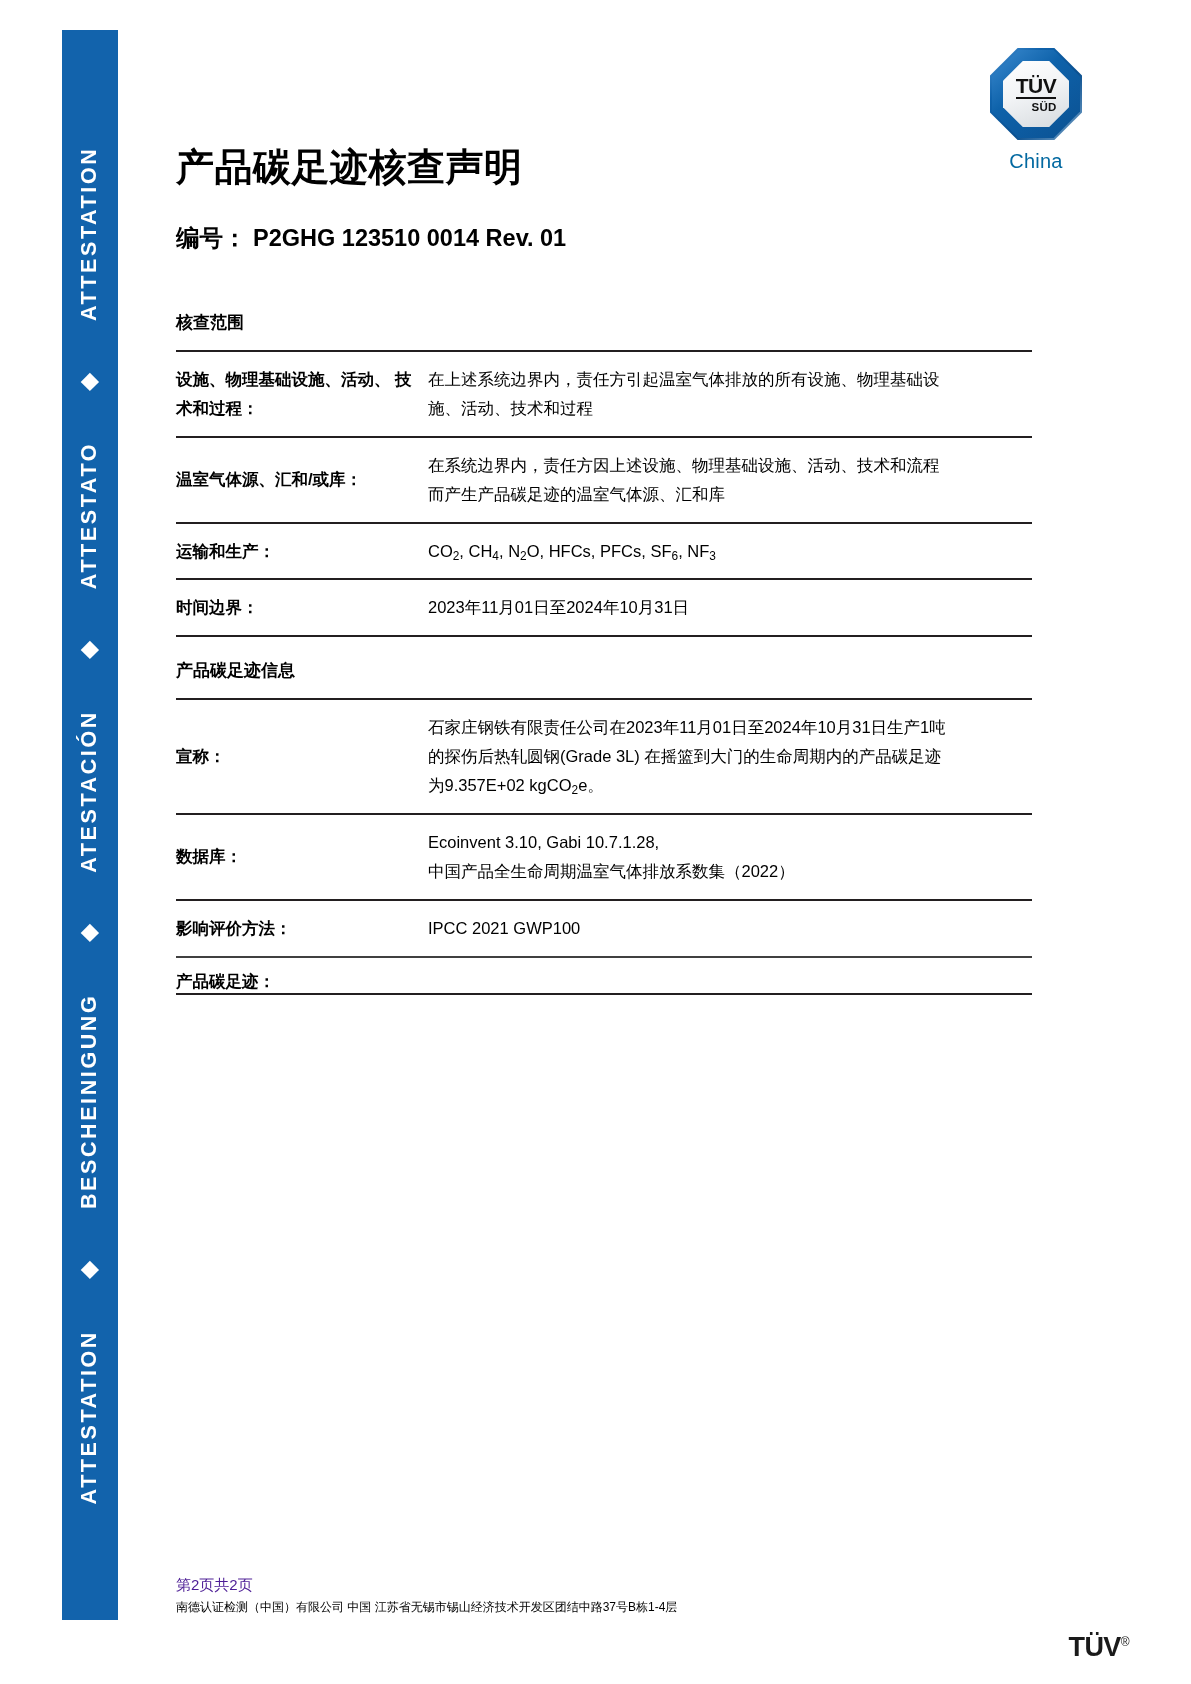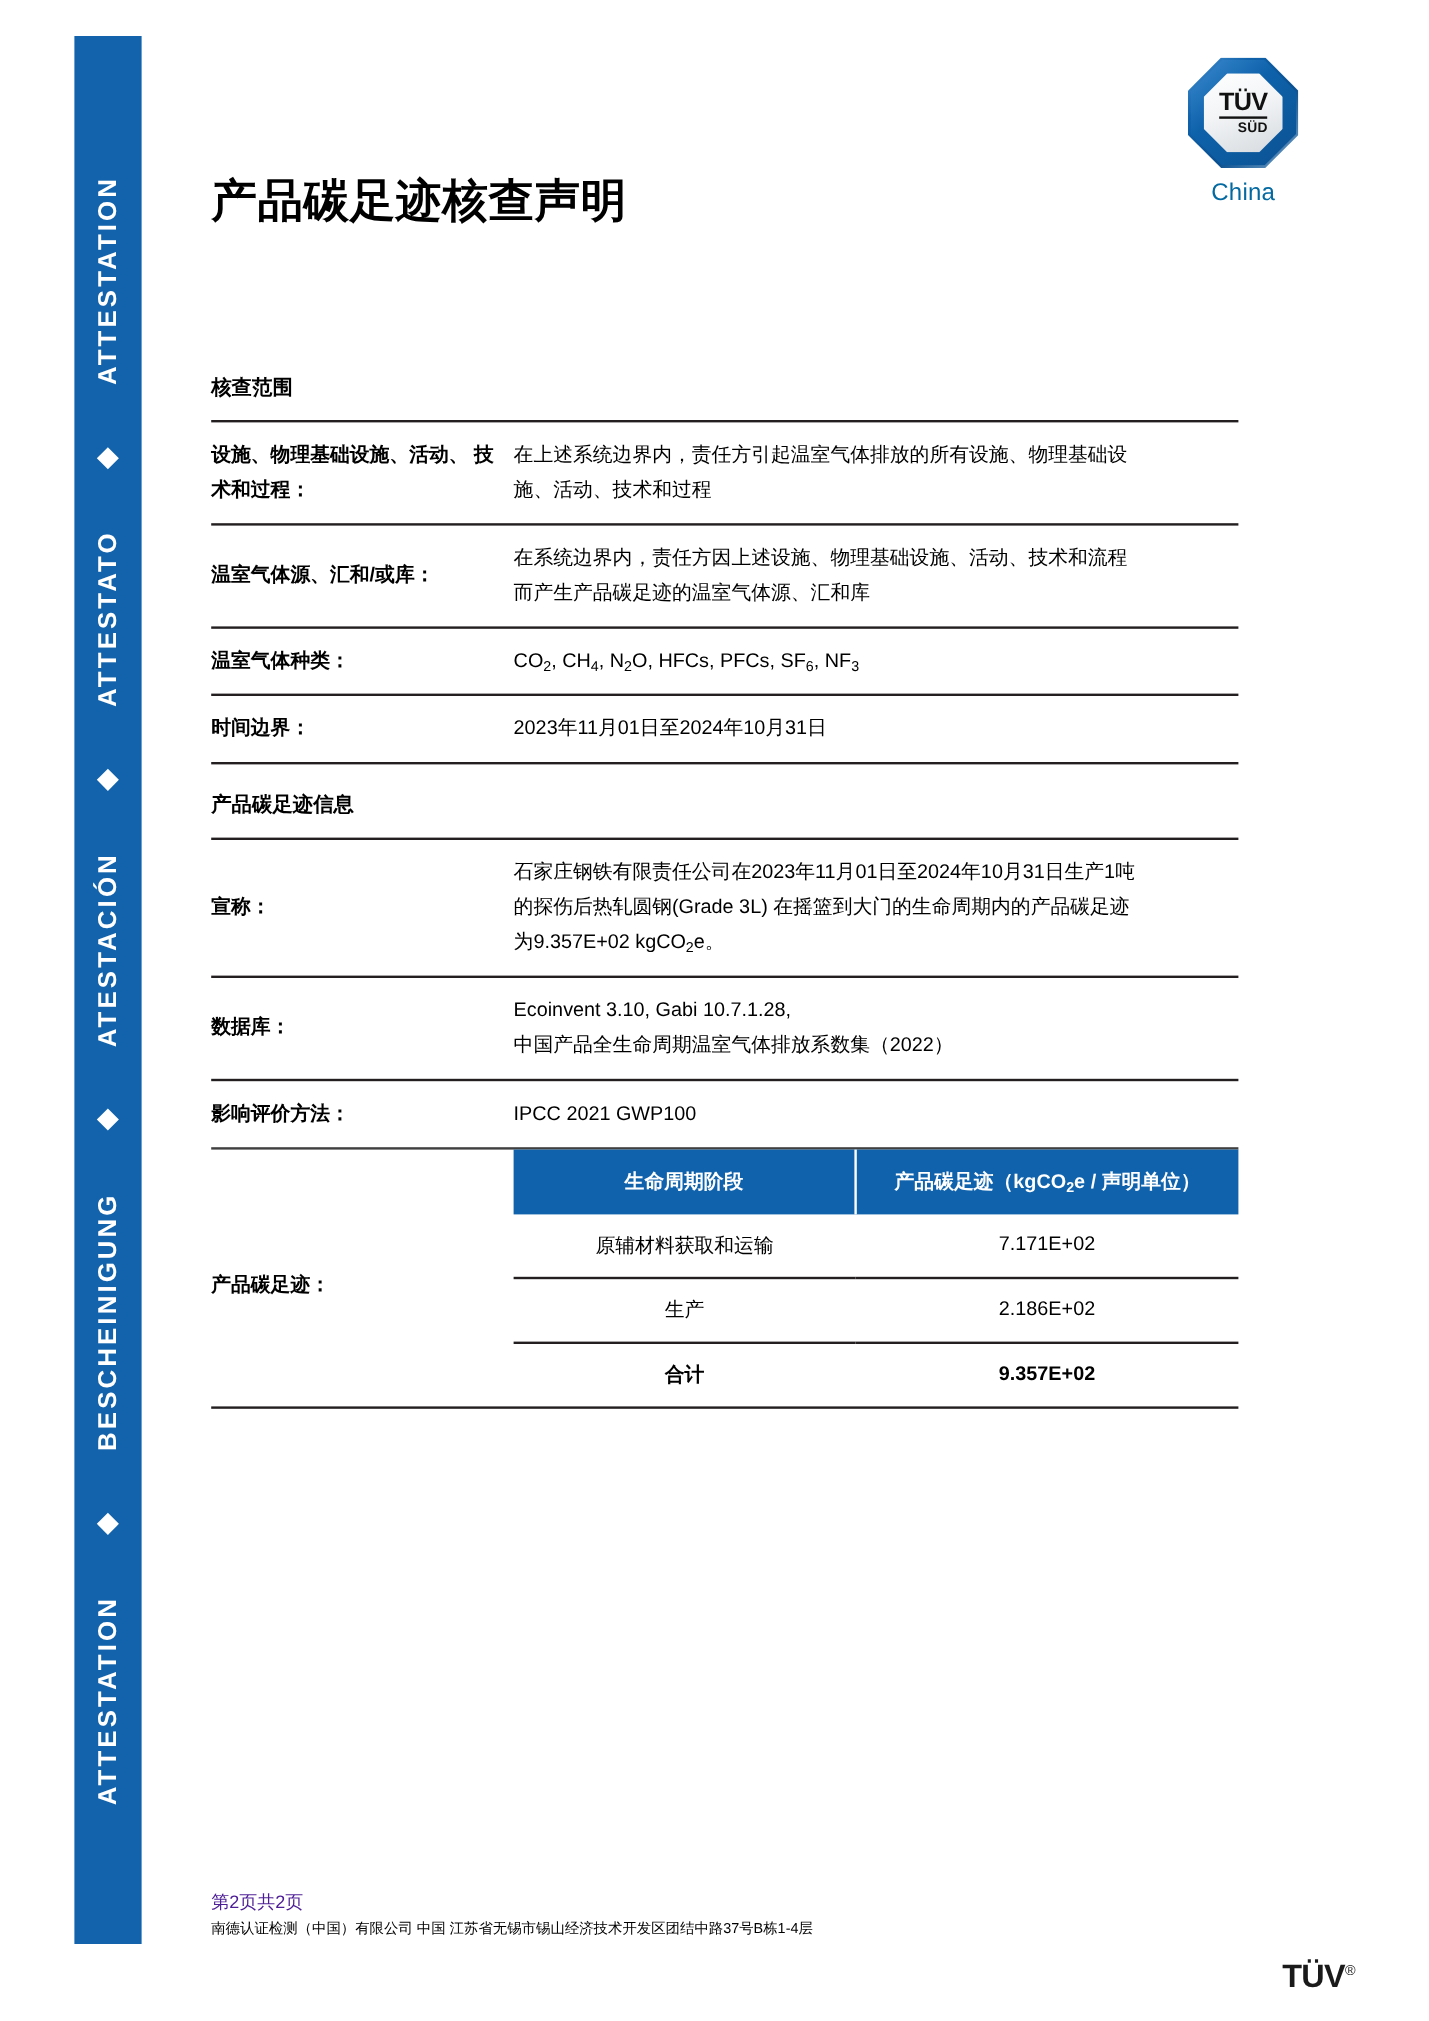--- a/index.html
+++ b/index.html
@@ -287,20 +287,24 @@
       <div class="oct-rim"></div>
       <div class="oct-inner">
         <div class="tuv-text">TÜV</div>
         <div class="sud-text">SÜD</div>
       </div>
     </div>
     <div class="logo-country">China</div>
   </div>
 
   <div class="doc-title">产品碳足迹核查声明</div>
+  <div class="doc-number">
+    <span>编号：</span>
+    <span>P2GHG 123510 0014 Rev. 01</span>
+  </div>
 
   <div class="content">
 
     <div class="section-head">核查范围</div>
 
 
     <div class="row">
       <div class="row-label">
         <span class="ln">设施、物理基础设施、活动、</span>
         <span class="ln">技术和过程：</span>
@@ -313,21 +317,21 @@
 
     <div class="row align-center">
       <div class="row-label">温室气体源、汇和/或库：</div>
       <div class="row-value">
         <span class="ln">在系统边界内，责任方因上述设施、物理基础设施、活动、技术和流程</span>
         <span class="ln">而产生产品碳足迹的温室气体源、汇和库</span>
       </div>
     </div>
 
     <div class="row">
-      <div class="row-label">温室气体种类：</div>
+      <div class="row-label">运输和生产：</div>
       <div class="row-value">
         CO<sub>2</sub>, CH<sub>4</sub>, N<sub>2</sub>O, HFCs, PFCs, SF<sub>6</sub>, NF<sub>3</sub>
       </div>
     </div>
 
     <div class="row">
       <div class="row-label">时间边界：</div>
       <div class="row-value">
         <span class="ln">2023年11月01日至2024年10月31日</span>
       </div>
@@ -354,42 +358,20 @@
       </div>
     </div>
 
     <div class="row">
       <div class="row-label">影响评价方法：</div>
       <div class="row-value">IPCC 2021 GWP100</div>
     </div>
 
     <div class="pcf-row">
       <div class="pcf-label">产品碳足迹：</div>
-      <table class="pcf-table">
-        <thead>
-          <tr>
-            <th class="stage-col">生命周期阶段</th>
-            <th>产品碳足迹（kgCO<sub>2</sub>e / 声明单位）</th>
-          </tr>
-        </thead>
-        <tbody>
-          <tr class="first-data">
-            <td>原辅材料获取和运输</td>
-            <td>7.171E+02</td>
-          </tr>
-          <tr>
-            <td>生产</td>
-            <td>2.186E+02</td>
-          </tr>
-          <tr class="total-row">
-            <td>合计</td>
-            <td>9.357E+02</td>
-          </tr>
-        </tbody>
-      </table>
     </div>
 
     <div class="bottom-rule"></div>
   </div>
 
   <div class="footer">
     <div class="footer-page">第2页共2页</div>
     <div class="footer-addr">南德认证检测（中国）有限公司 中国 江苏省无锡市锡山经济技术开发区团结中路37号B栋1-4层</div>
   </div>
   <div class="footer-mark">

